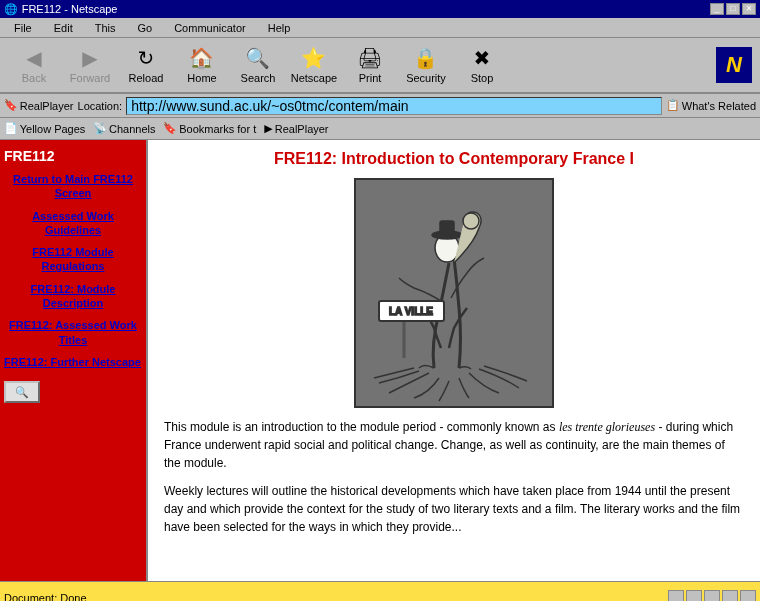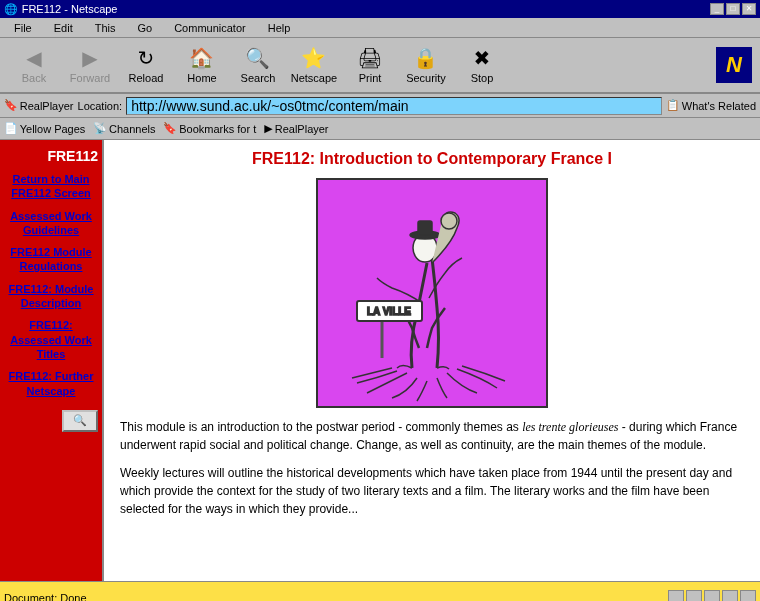--- a/index.html
+++ b/index.html
@@ -144,25 +144,25 @@
 
     
     .browser-area {
       display: flex;
       height: calc(601px - 18px - 20px - 56px - 24px - 22px - 20px);
       background: #c0c0c0;
     }
 
     
     .sidebar {
-      width: 104px;
+      width: 148px;
       background: #cc0000;
       display: flex;
       flex-direction: column;
-      align-items: flex-end;
+      align-items: flex-start;
       padding: 4px;
       overflow-y: auto;
       border-right: 2px solid #888;
       flex-shrink: 0;
     }
     .sidebar-title {
       color: white;
       font-size: 14px;
       font-weight: bold;
       text-align: center;
@@ -208,24 +208,24 @@
       font-weight: bold;
       text-align: center;
       margin-bottom: 10px;
     }
     .illustration {
       display: flex;
       justify-content: center;
       margin: 10px auto;
     }
     .illustration-box {
-      width: 232px;
+      width: 200px;
       height: 230px;
       border: 2px solid #333;
-      background: #d946ef;
+      background: #737373;
       display: flex;
       align-items: center;
       justify-content: center;
       overflow: hidden;
     }
     .subtitle {
       color: #cc0000;
       font-size: 14px;
       font-weight: bold;
       text-align: center;
@@ -416,21 +416,21 @@
             <line x1="45" y1="130" x2="45" y2="175" stroke="#555" stroke-width="3"></line>
             <rect x="20" y="118" width="65" height="20" rx="2" fill="white" stroke="#333" stroke-width="2"></rect>
             <text x="52" y="132" font-size="10" font-family="Arial" font-weight="bold" fill="#333" text-anchor="middle">LA VILLE</text>
           </g>
         </svg>
       </div>
     </div>
 
 
     <p class="body-text">
-      <span>This module is an introduction to the postwar period - commonly themes as </span><span class="italic">les trente glorieuses</span><span> - during which France underwent rapid social and political change. Change, as well as continuity, are the main themes of the module.</span>
+      <span>This module is an introduction to the module period - commonly known as </span><span class="italic">les trente glorieuses</span><span> - during which France underwent rapid social and political change. Change, as well as continuity, are the main themes of the module.</span>
     </p>
 
     <p class="body-text">Weekly lectures will outline the historical developments which have taken place from 1944 until the present day and which provide the context for the study of two literary texts and a film. The literary works and the film have been selected for the ways in which they provide...</p>
   </div>
 </div>
 
 <div class="status-bar">
   <span class="status-text">Document: Done</span>
   <div class="status-icons">
     <div class="status-icon"></div>

